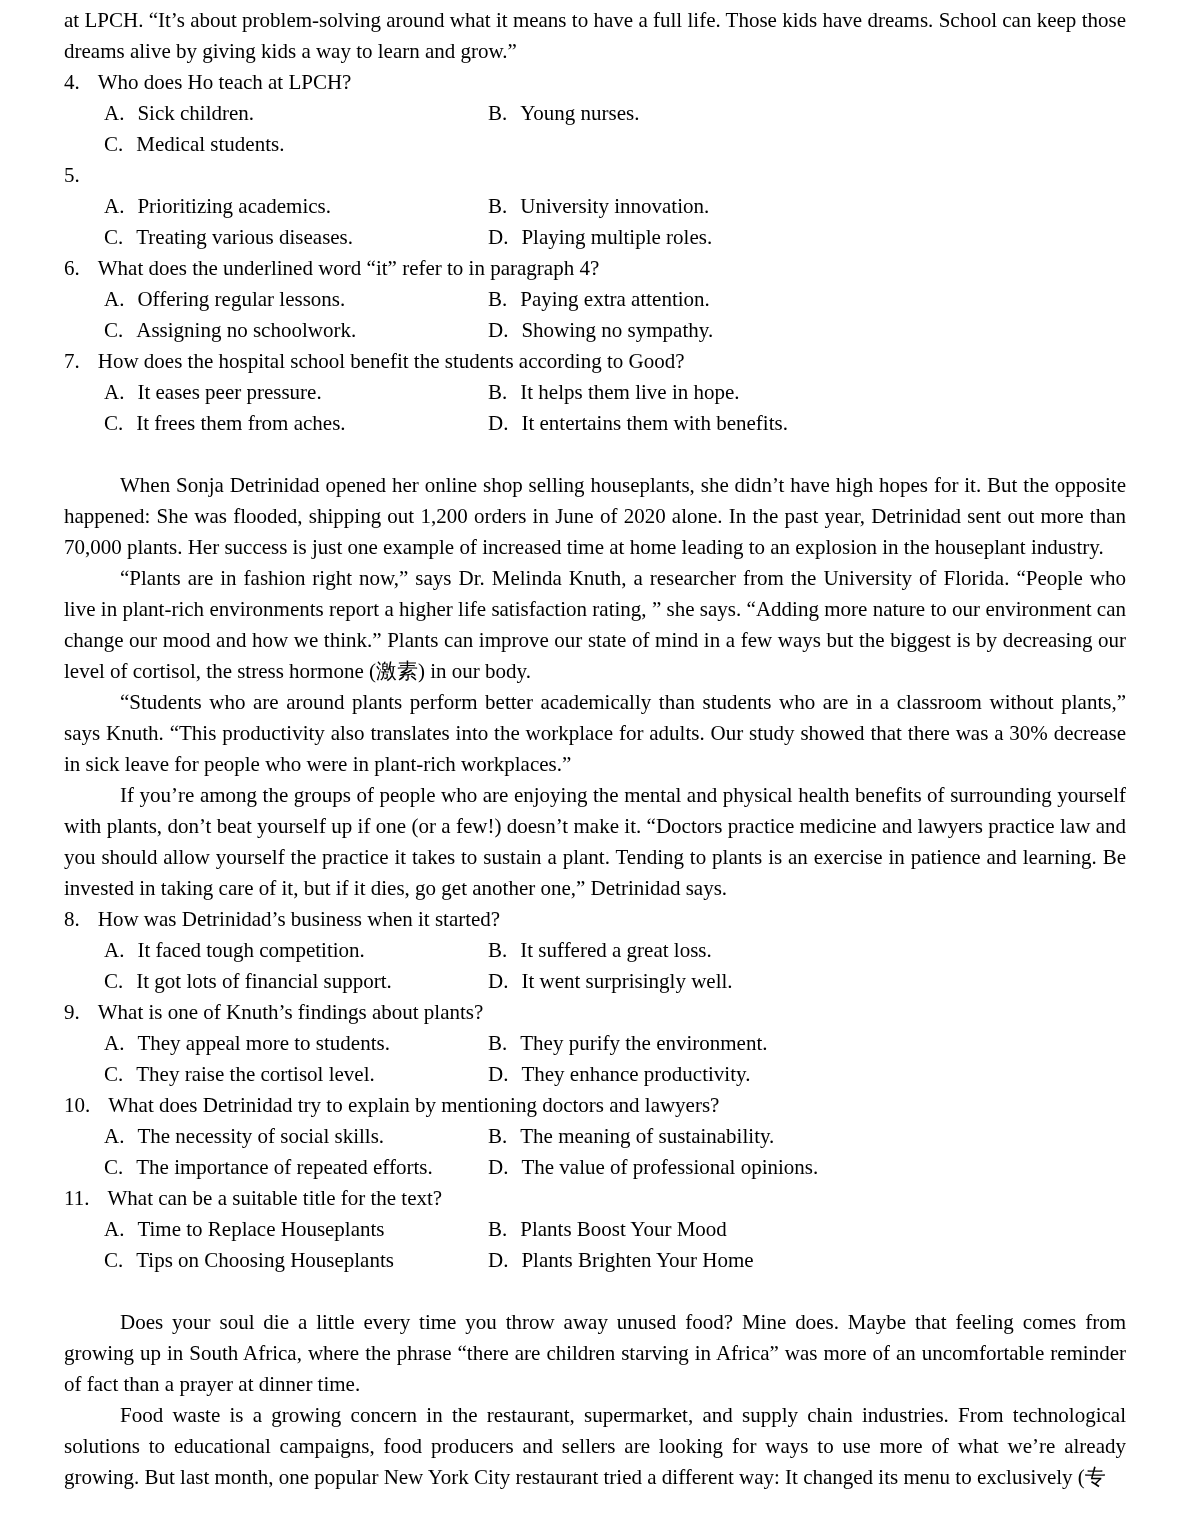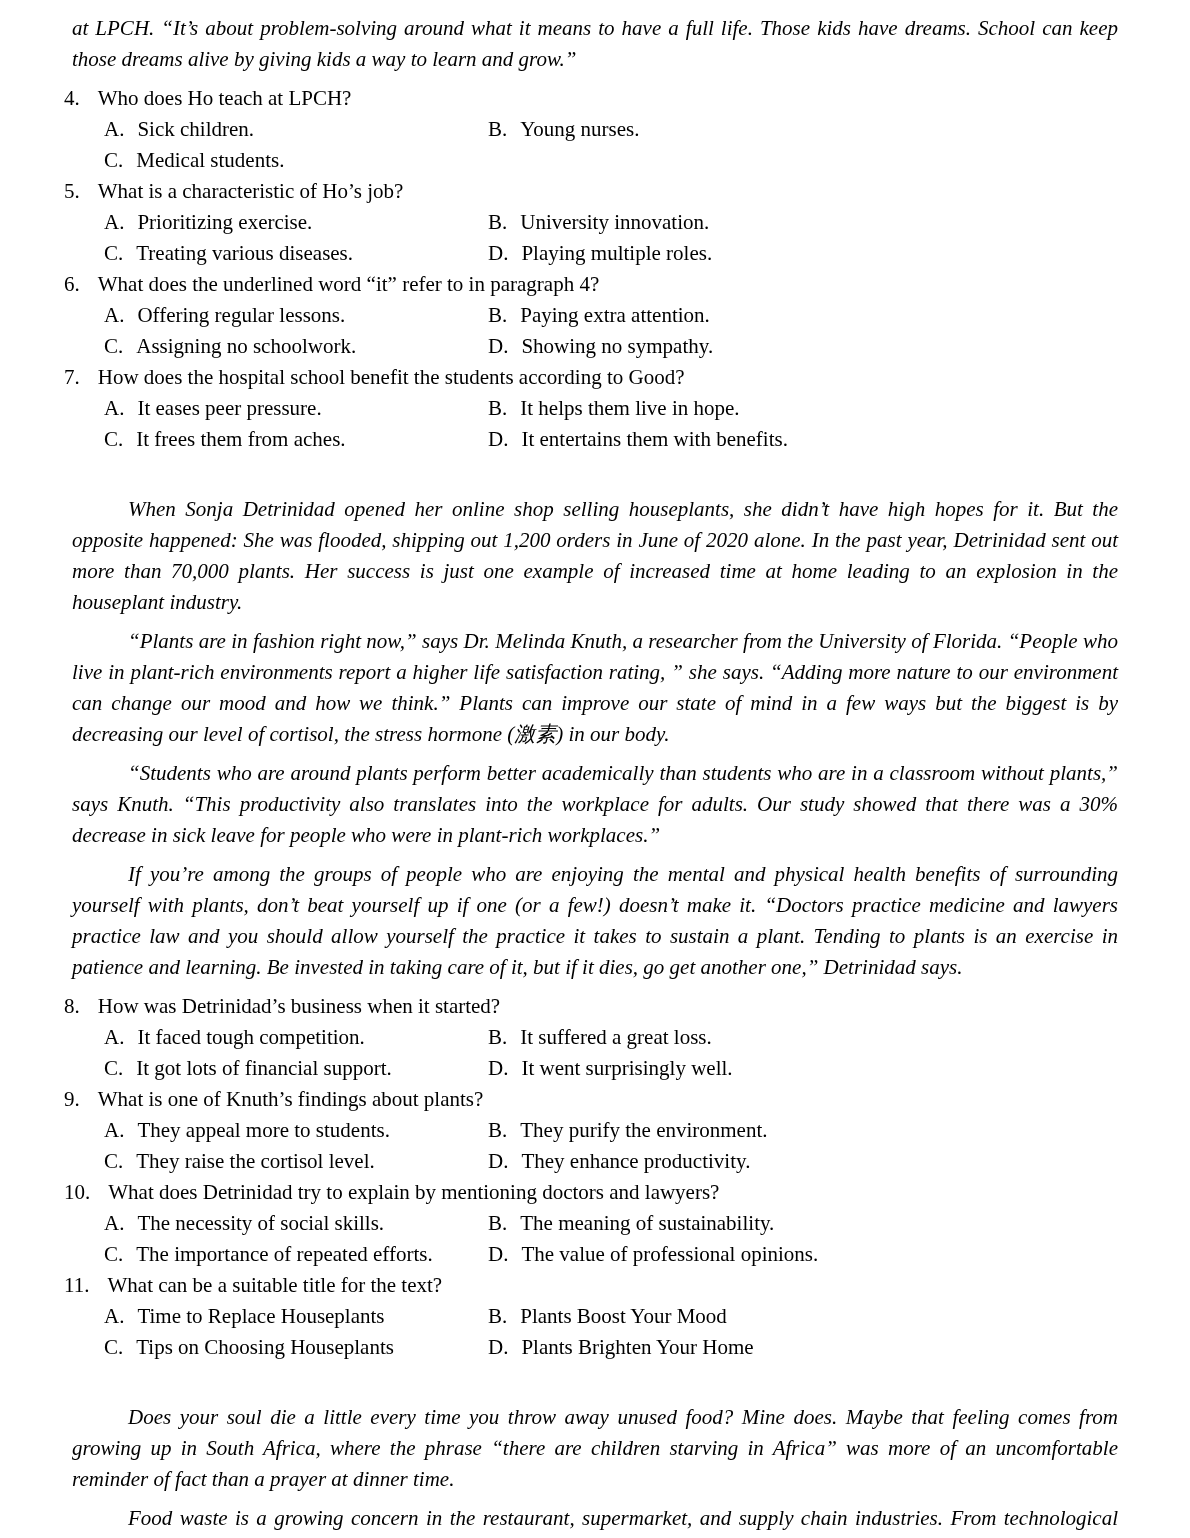--- a/index.html
+++ b/index.html
@@ -3,21 +3,21 @@
 <meta charset="utf-8">
 <style>
   html, body { margin: 0; padding: 0; background: #ffffff; }
   body {
     width: 1190px; height: 1538px; overflow: hidden;
     color: #000;
     font-family: "Liberation Serif", "DejaVu Serif", serif;
     font-size: 21px;
   }
   .page { padding: 5px 64px 0 64px; line-height: 31px; }
-  .para { margin: 8px; text-align: justify; text-align-last: left; font-style: italic; }
+  .para { margin: 0; text-align: justify; text-align-last: left; }
   .para.indent { text-indent: 56px; }
   .q-line { display: flex; align-items: baseline; }
   .q-num { flex: 0 0 auto; margin-right: 18px; }
   .options { display: grid; grid-template-columns: 384px 1fr; padding-left: 40px; }
   .opt { white-space: nowrap; }
   .opt-label { margin-right: 13px; }
   .spacer { height: 31px; }
 </style>
 </head>
 <body>
@@ -32,24 +32,23 @@
         </div>
         <div class="options">
           <div class="opt"><span class="opt-label">A.</span><span class="opt-text">Sick children.</span></div>
           <div class="opt"><span class="opt-label">B.</span><span class="opt-text">Young nurses.</span></div>
           <div class="opt"><span class="opt-label">C.</span><span class="opt-text">Medical students.</span></div>
         </div>
       </div>
       <div class="question">
         <div class="q-line">
           <span class="q-num">5.</span>
-          <span class="q-text">What is a characteristic of Ho’s job?</span>
         </div>
         <div class="options">
-          <div class="opt"><span class="opt-label">A.</span><span class="opt-text">Prioritizing exercise.</span></div>
+          <div class="opt"><span class="opt-label">A.</span><span class="opt-text">Prioritizing academics.</span></div>
           <div class="opt"><span class="opt-label">B.</span><span class="opt-text">University innovation.</span></div>
           <div class="opt"><span class="opt-label">C.</span><span class="opt-text">Treating various diseases.</span></div>
           <div class="opt"><span class="opt-label">D.</span><span class="opt-text">Playing multiple roles.</span></div>
         </div>
       </div>
       <div class="question">
         <div class="q-line">
           <span class="q-num">6.</span>
           <span class="q-text">What does the underlined word “it” refer to in paragraph 4?</span>
         </div>

